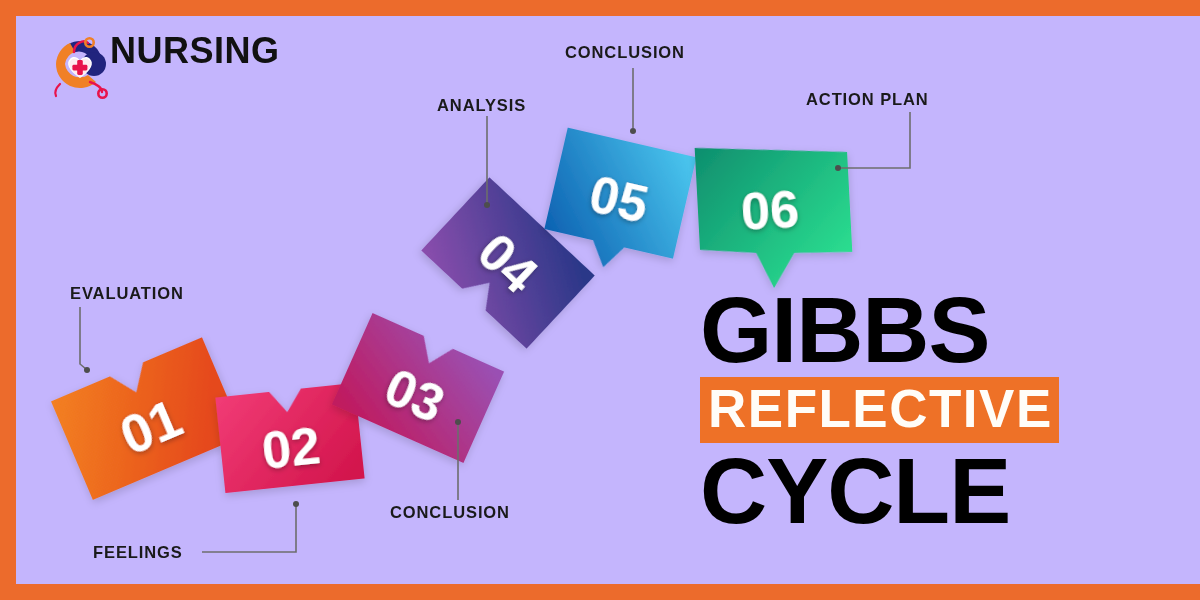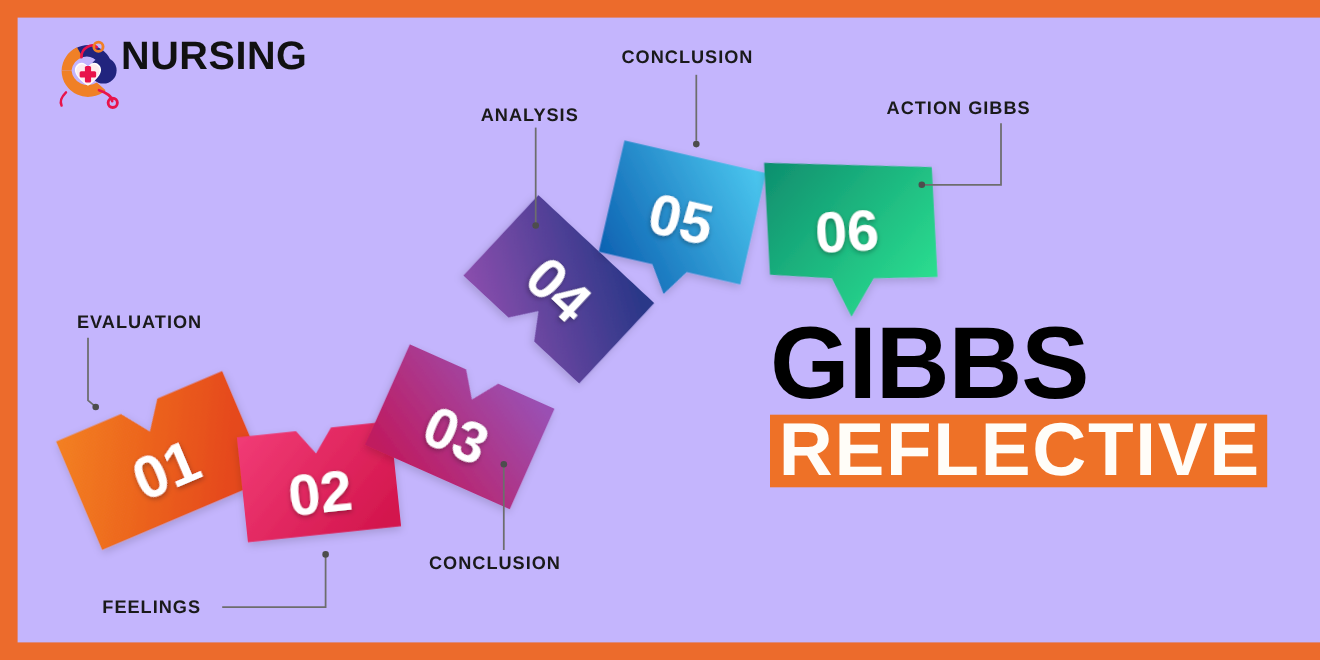--- a/index.html
+++ b/index.html
@@ -119,21 +119,21 @@
     background: #EE7127;
     display: block;
     padding: 3px 6px 5px 8px;
     margin: 3px 0 4px 0;
     width: max-content;
   }
   .hl-2 {
     font-family: "Liberation Sans", sans-serif;
     font-weight: bold;
     color: #FFFDF8;
-    font-size: 68px;
+    font-size: 53px;
     line-height: 58px;
     letter-spacing: 1.5px;
   }
 </style>
 </head>
 <body>
 
 <div id="canvas">
 
   <div class="logo">
@@ -250,23 +250,24 @@
       <path d="M910,112 L910,168 L840,168"></path>
       <circle cx="838" cy="168" r="3" fill="#4d4d4d" stroke="none"></circle>
     </g>
   </svg>
 
   <div class="lbl" style="left:70px;  top:284px;">EVALUATION</div>
   <div class="lbl" style="left:93px;  top:543px;text-align:right;">FEELINGS</div>
   <div class="lbl" style="left:390px; top:503px;">CONCLUSION</div>
   <div class="lbl" style="left:437px; top:96px;">ANALYSIS</div>
   <div class="lbl" style="left:565px; top:43px;">CONCLUSION</div>
-  <div class="lbl" style="left:806px; top:90px;">ACTION GIBBS</div>
+  <div class="lbl" style="left:806px; top:90px;">ACTION PLAN</div>
 
   <div class="headline">
     <div class="hl-1">GIBBS</div>
     <span class="hl-2wrap">
       <span class="hl-2">REFLECTIVE</span>
     </span>
+    <div class="hl-3">CYCLE</div>
   </div>
 
   <div class="frame"></div>
 </div>
 
 </body></html>

